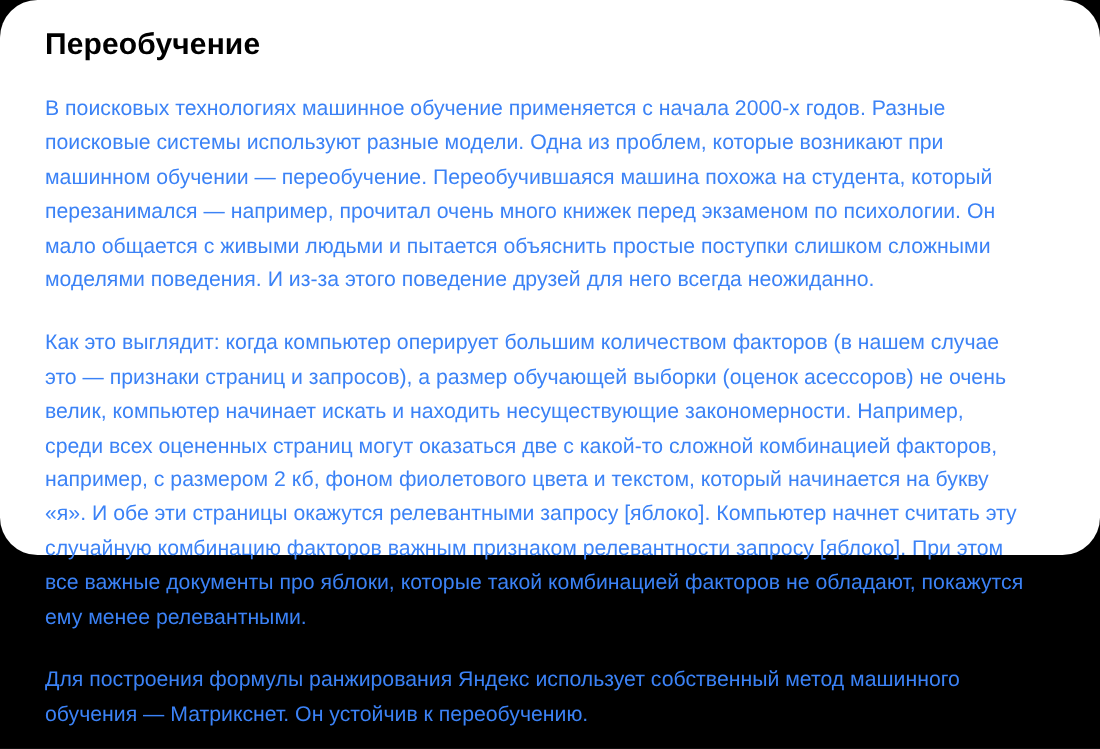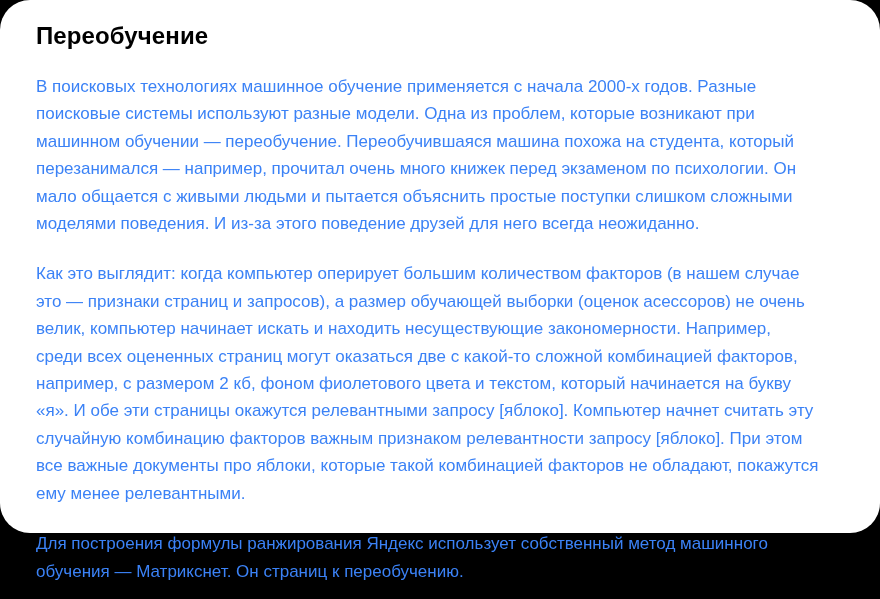--- a/index.html
+++ b/index.html
@@ -7,21 +7,21 @@
     padding: 0;
     width: 880px;
     height: 599px;
     background: #000000;
     overflow: hidden;
   }
   .card {
     position: absolute;
     inset: 0;
     width: 880px;
-    height: 533px;
+    height: 444px;
     box-sizing: border-box;
     background: #ffffff;
     border-radius: 30px;
     padding: 20px 36px 24px 36px;
     font-family: "Liberation Sans", "DejaVu Sans", sans-serif;
     color: #1a1a1a;
   }
   .article-title {
     margin: 0 0 22px 0;
     font-size: 24px;
@@ -44,15 +44,15 @@
   }
 </style>
 </head>
 <body>
 
 <div class="card">
   <h1 class="article-title">Переобучение</h1>
   <div class="article-body">
     <p>В поисковых технологиях машинное обучение применяется с начала 2000-х годов. Разные поисковые системы используют разные модели. Одна из проблем, которые возникают при машинном обучении — переобучение. Переобучившаяся машина похожа на студента, который перезанимался — например, прочитал очень много книжек перед экзаменом по психологии. Он мало общается с живыми людьми и пытается объяснить простые поступки слишком сложными моделями поведения. И из-за этого поведение друзей для него всегда неожиданно.</p>
     <p>Как это выглядит: когда компьютер оперирует большим количеством факторов (в нашем случае это — признаки страниц и запросов), а размер обучающей выборки (оценок асессоров) не очень велик, компьютер начинает искать и находить несуществующие закономерности. Например, среди всех оцененных страниц могут оказаться две с какой-то сложной комбинацией факторов, например, с размером 2 кб, фоном фиолетового цвета и текстом, который начинается на букву «я». И обе эти страницы окажутся релевантными запросу [яблоко]. Компьютер начнет считать эту случайную комбинацию факторов важным признаком релевантности запросу [яблоко]. При этом все важные документы про яблоки, которые такой комбинацией факторов не обладают, покажутся ему менее релевантными.</p>
-    <p>Для построения формулы ранжирования Яндекс использует собственный метод машинного обучения — Матрикснет. Он страниц к переобучению.</p>
+    <p>Для построения формулы ранжирования Яндекс использует собственный метод машинного обучения — Матрикснет. Он устойчив к переобучению.</p>
   </div>
 </div>
 
 </body></html>

